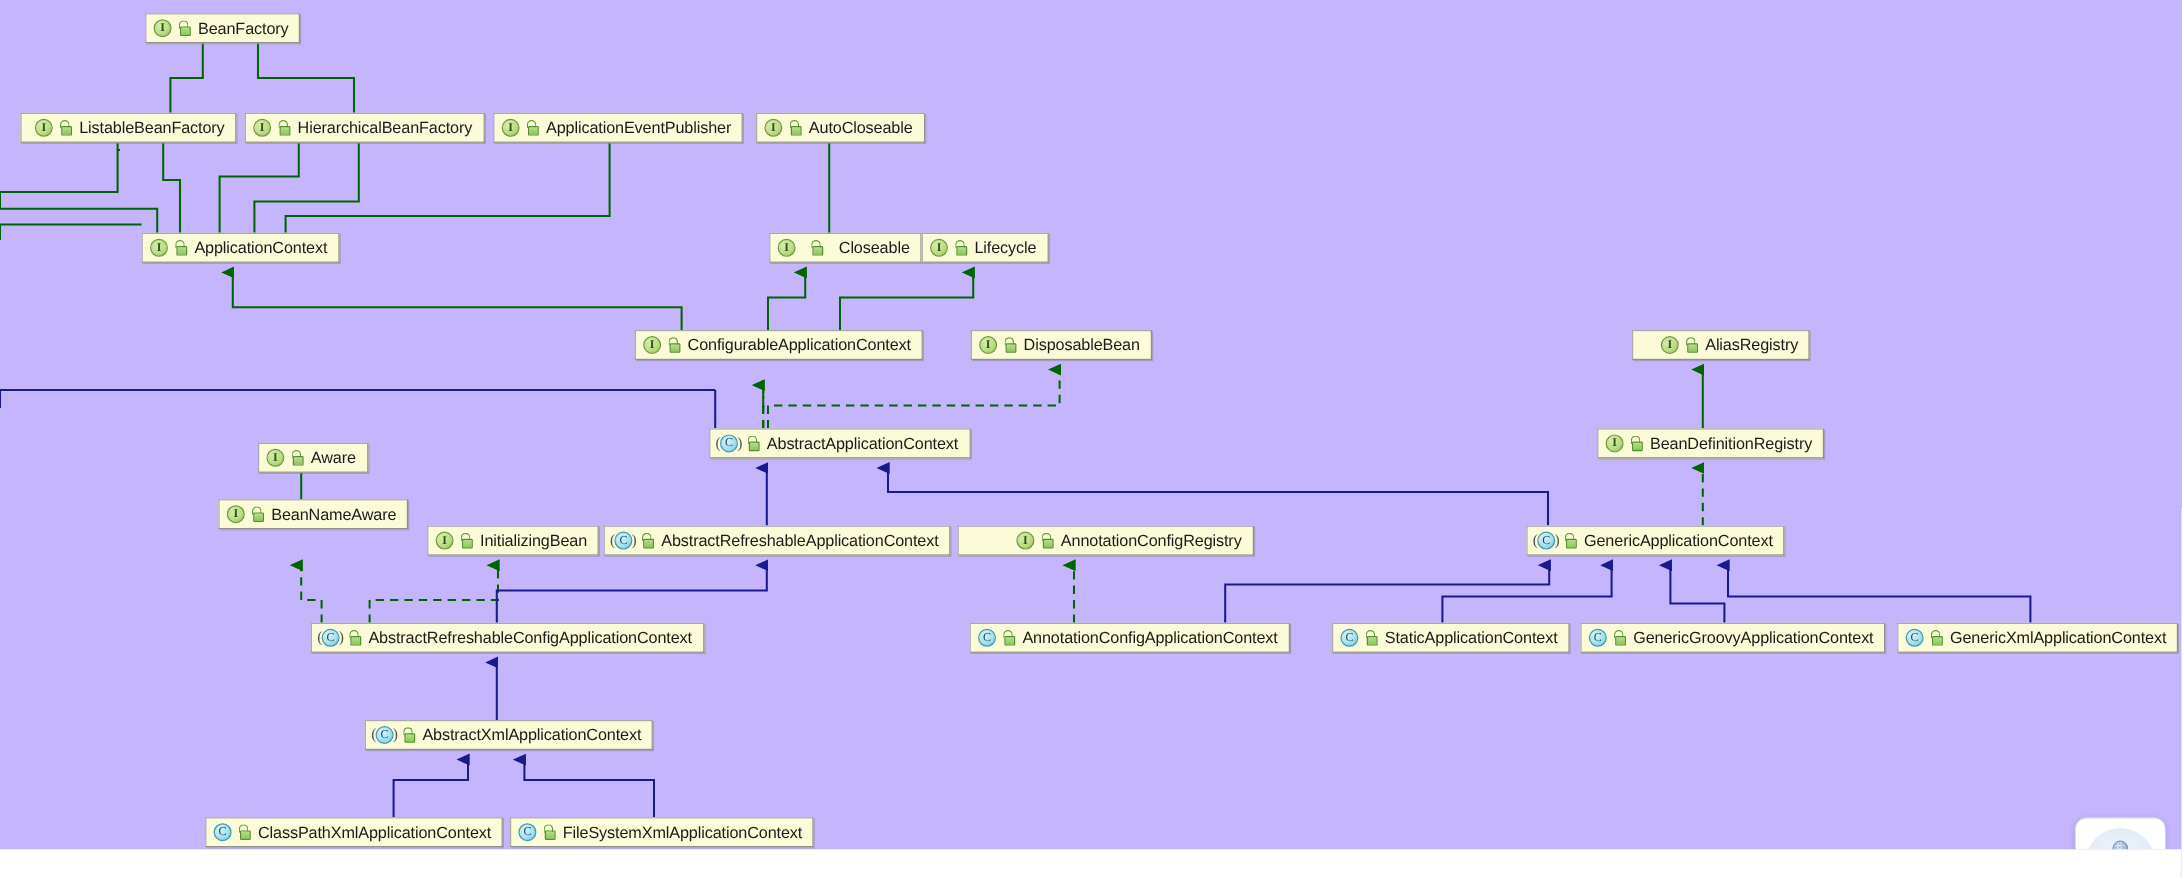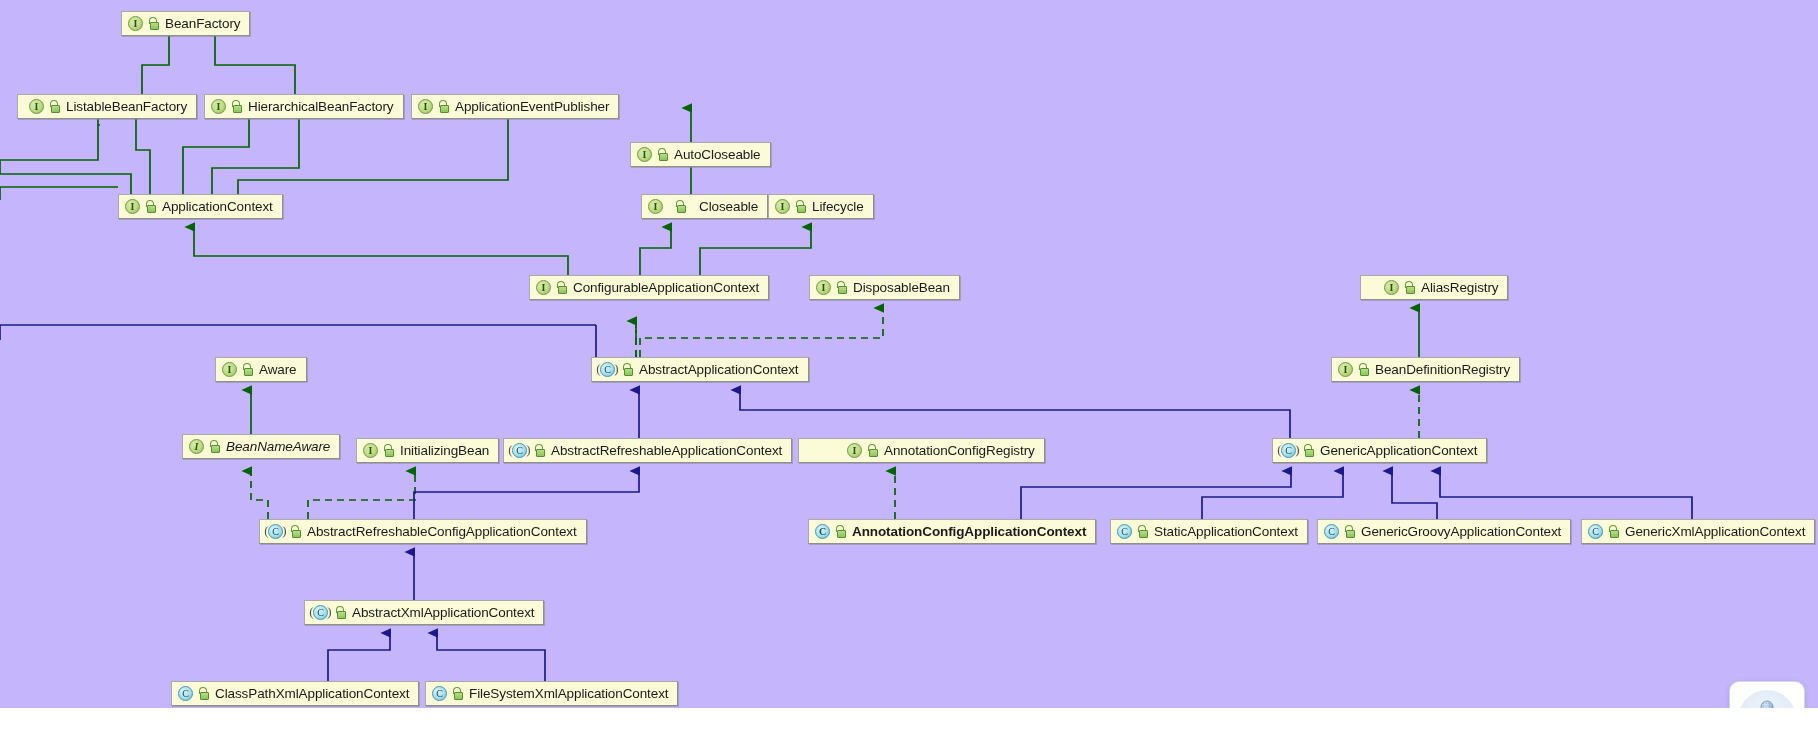--- a/index.html
+++ b/index.html
@@ -310,21 +310,21 @@
 
   <div class="node" style="left:411px;top:94px;">
     <span class="ico ico-iface"></span>
     <span class="lock">
         <span class="shackle"></span>
         <span class="body"></span>
       </span>
     <span class="label">ApplicationEventPublisher</span>
   </div>
 
-  <div class="node" style="left:630px;top:94px;margin-top:48px;">
+  <div class="node" style="left:630px;top:94px;">
     <span class="ico ico-iface"></span>
     <span class="lock">
         <span class="shackle"></span>
         <span class="body"></span>
       </span>
     <span class="label">AutoCloseable</span>
   </div>
 
   <div class="node" style="left:118px;top:194px;">
     <span class="ico ico-iface"></span>
@@ -373,21 +373,21 @@
 
   <div class="node" style="left:1360px;top:275px;padding-left:23px;">
     <span class="ico ico-iface"></span>
     <span class="lock">
         <span class="shackle"></span>
         <span class="body"></span>
       </span>
     <span class="label">AliasRegistry</span>
   </div>
 
-  <div class="node" style="left:215px;top:357px;align-items:center;">
+  <div class="node" style="left:215px;top:369px;align-items:center;">
     <span class="ico ico-iface"></span>
     <span class="lock">
         <span class="shackle"></span>
         <span class="body"></span>
       </span>
     <span class="label">Aware</span>
   </div>
 
   <div class="node" style="left:591px;top:357px;">
     <span class="ico ico-class ico-abstract">
@@ -403,21 +403,21 @@
 
   <div class="node" style="left:1331px;top:357px;justify-content:center;">
     <span class="ico ico-iface"></span>
     <span class="lock">
         <span class="shackle"></span>
         <span class="body"></span>
       </span>
     <span class="label">BeanDefinitionRegistry</span>
   </div>
 
-  <div class="node" style="left:182px;top:434px;font-style:italic;">
+  <div class="node" style="left:182px;top:416px;">
     <span class="ico ico-iface"></span>
     <span class="lock">
         <span class="shackle"></span>
         <span class="body"></span>
       </span>
     <span class="label">BeanNameAware</span>
   </div>
 
   <div class="node" style="left:356px;top:438px;">
     <span class="ico ico-iface"></span>
@@ -466,21 +466,21 @@
         <span class="paren-l">(</span>
         <span class="paren-r">)</span>
       </span>
     <span class="lock">
         <span class="shackle"></span>
         <span class="body"></span>
       </span>
     <span class="label">AbstractRefreshableConfigApplicationContext</span>
   </div>
 
-  <div class="node" style="left:808px;top:519px;font-weight:bold;">
+  <div class="node" style="left:808px;top:519px;">
     <span class="ico ico-class"></span>
     <span class="lock">
         <span class="shackle"></span>
         <span class="body"></span>
       </span>
     <span class="label">AnnotationConfigApplicationContext</span>
   </div>
 
   <div class="node" style="left:1110px;top:519px;">
     <span class="ico ico-class"></span>

